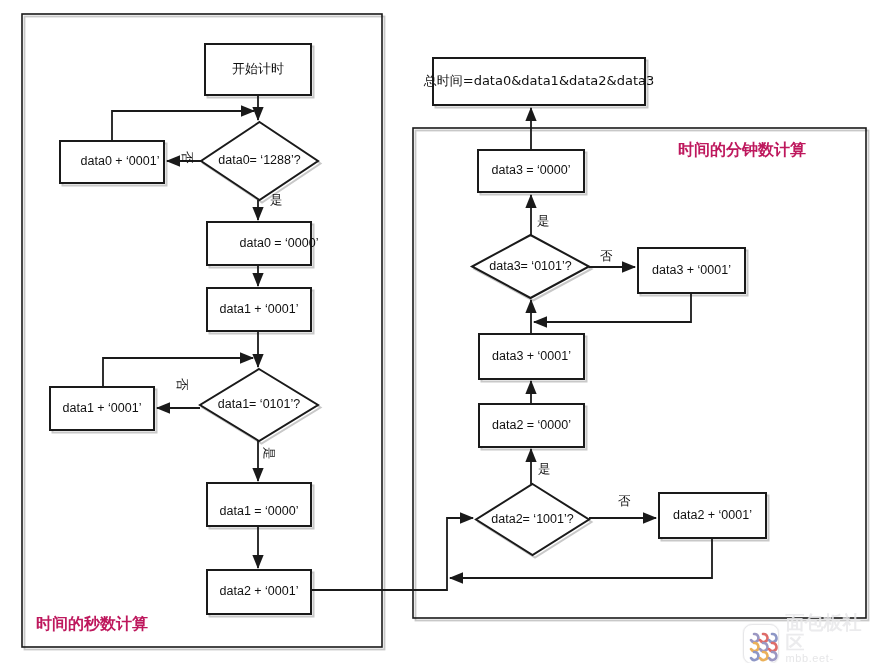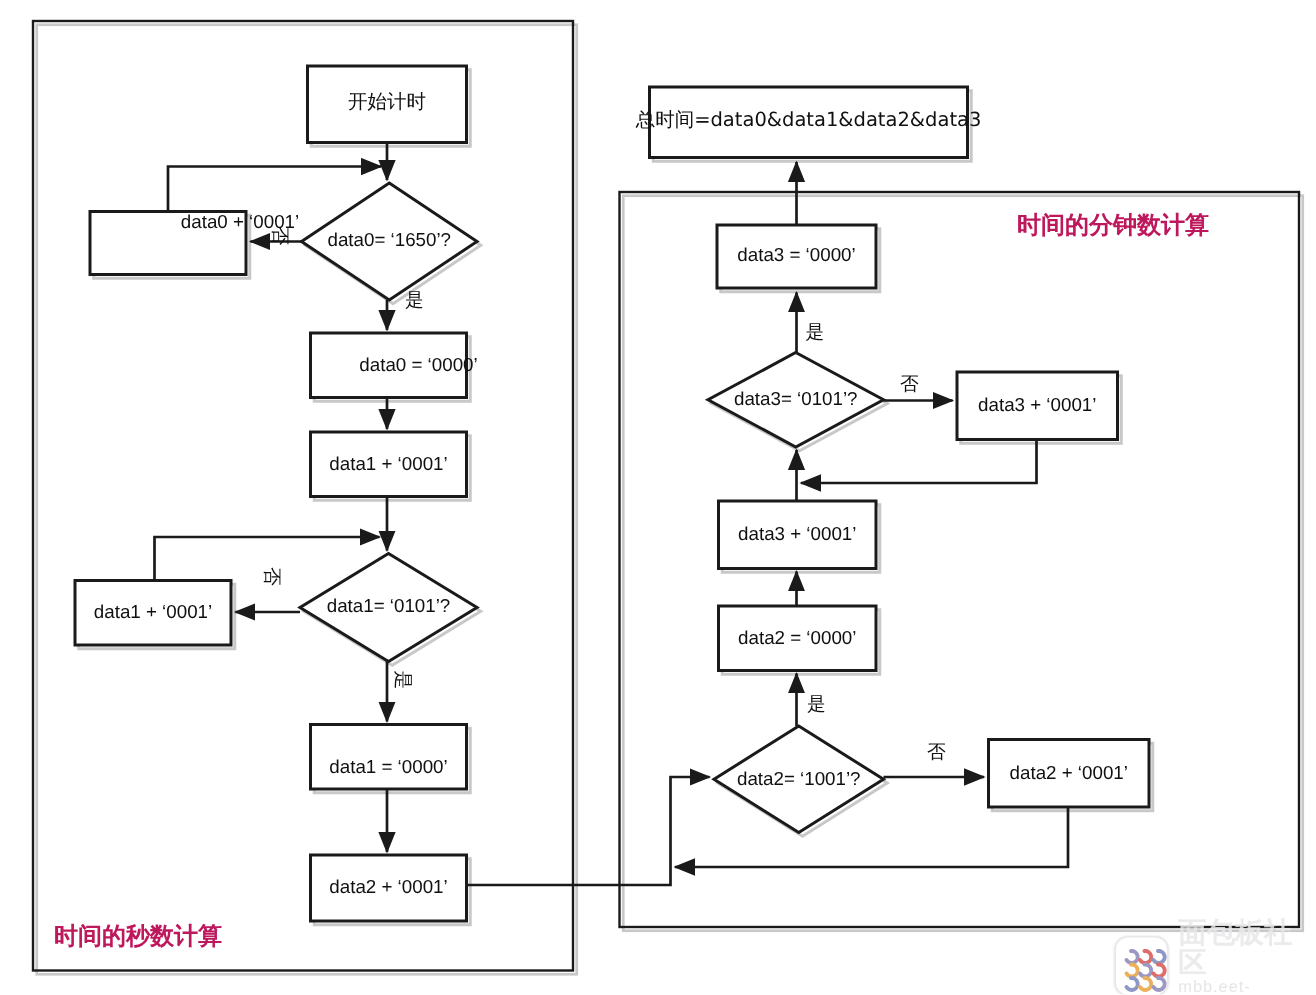--- a/index.html
+++ b/index.html
@@ -187,22 +187,22 @@
       <path d="M589,518 L656,518" marker-end="url(#arrow)"></path>
 
       <path d="M712,538 L712,578 L450,578" marker-end="url(#arrow)"></path>
     </g>
   </svg>
 
   <div id="overlay">
       <div class="group-title" style="left: 36px; top: 614px;">时间的秒数计算</div>
       <div class="group-title" style="left: 678px; top: 140px;">时间的分钟数计算</div>
       <div class="node-label cn" style="left: 205px; top: 44px; width: 106px; height: 51px; border-radius: 13px;">开始计时</div>
-      <div class="node-label" style="left: 201px; top: 122px; width: 117px; height: 78px;">data0= ‘1650’?</div>
-      <div class="node-label" style="left: 60px; top: 128px; width: 120px; height: 42px; padding-left: 40px;">data0 + ‘0001’</div>
+      <div class="node-label" style="left: 201px; top: 122px; width: 117px; height: 78px;">data0= ‘1288’?</div>
+      <div class="node-label" style="left: 60px; top: 141px; width: 120px; height: 42px;">data0 + ‘0001’</div>
       <div class="node-label" style="left: 207px; top: 222px; width: 104px; height: 43px; margin-left: 20px;">data0 = ‘0000’</div>
       <div class="node-label" style="left: 207px; top: 288px; width: 104px; height: 43px;">data1 + ‘0001’</div>
       <div class="node-label" style="left: 200px; top: 369px; width: 118px; height: 72px;">data1= ‘0101’?</div>
       <div class="node-label" style="left: 50px; top: 387px; width: 104px; height: 43px;">data1 + ‘0001’</div>
       <div class="node-label" style="left: 207px; top: 483px; width: 104px; height: 57px;">data1 = ‘0000’</div>
       <div class="node-label" style="left: 207px; top: 570px; width: 104px; height: 44px;">data2 + ‘0001’</div>
       <div class="node-label cn" style="left: 433px; top: 58px; width: 212px; height: 47px;">总时间=data0&amp;data1&amp;data2&amp;data3</div>
       <div class="node-label" style="left: 478px; top: 150px; width: 106px; height: 42px;">data3 = ‘0000’</div>
       <div class="node-label" style="left: 472px; top: 235px; width: 117px; height: 63px;">data3= ‘0101’?</div>
       <div class="node-label" style="left: 638px; top: 248px; width: 107px; height: 45px;">data3 + ‘0001’</div>

